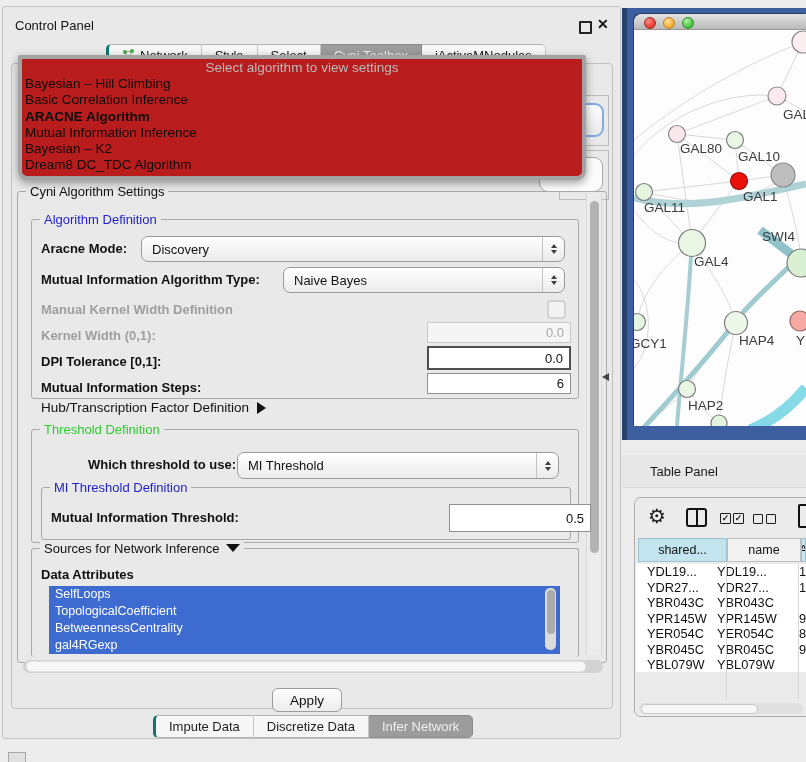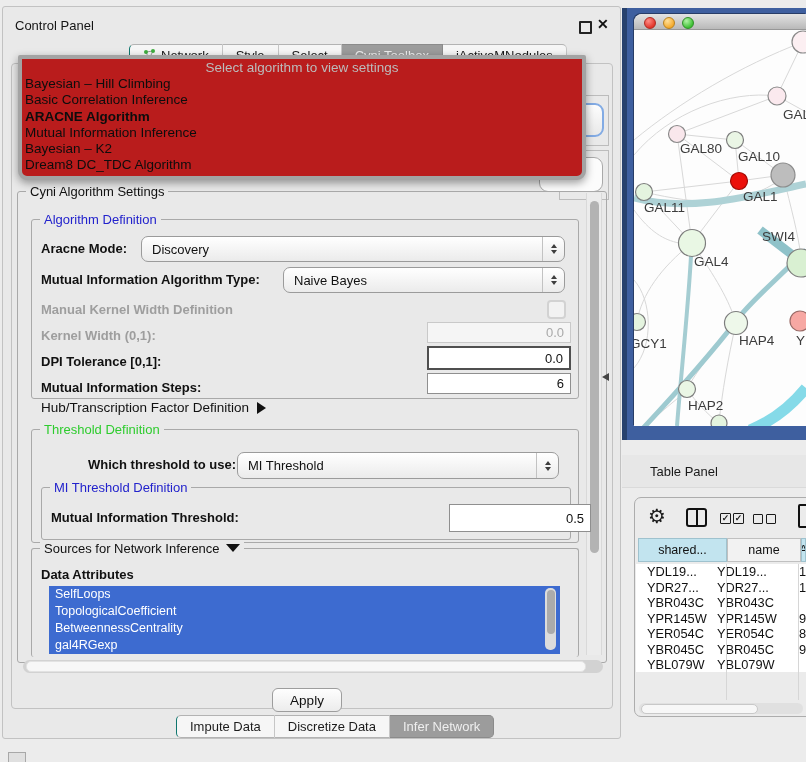--- a/index.html
+++ b/index.html
@@ -12,21 +12,21 @@
           border:1px solid #c2c2c2;border-radius:3px;}
   .cp-title{left:12px;top:11px;font-size:13px;color:#141414;}
   .float-ico{left:576px;top:14px;width:9px;height:9px;border:2px solid #222;border-radius:1px;background:transparent;}
   .close-ico{left:594px;top:9px;font-size:14px;font-weight:bold;color:#111;}
 
   
   .tabbar{display:flex;height:22px;}
   .tabbar .seg{display:flex;align-items:center;gap:5px;padding:0 13px;font-size:13px;
                background:#f6f6f6;border-top:1px solid #b3b3b3;border-bottom:1px solid #b3b3b3;
                border-right:1px solid #c6c6c6;color:#1c1c1c;white-space:nowrap;}
-  .tabbar .seg:first-child{border-left:1px solid #0f766e;border-radius:5px 0 0 5px;margin-left:23px;}
+  .tabbar .seg:first-child{border-left:3px solid #0f766e;border-radius:5px 0 0 5px;}
   .tabbar .seg:last-child{border-radius:0 5px 5px 0;}
   .tabbar .seg.sel{background:#9c9c9c;color:#efefef;border-color:#8b8b8b;}
   #top-tabs{left:103px;top:37px;}
   #bottom-tabs{left:150px;top:708px;}
 
   
   .content-panel{left:10px;top:62px;width:600px;height:644px;border:1px solid #c2c2c2;
                  border-radius:4px;background:#e9e9e9;}
 
   

